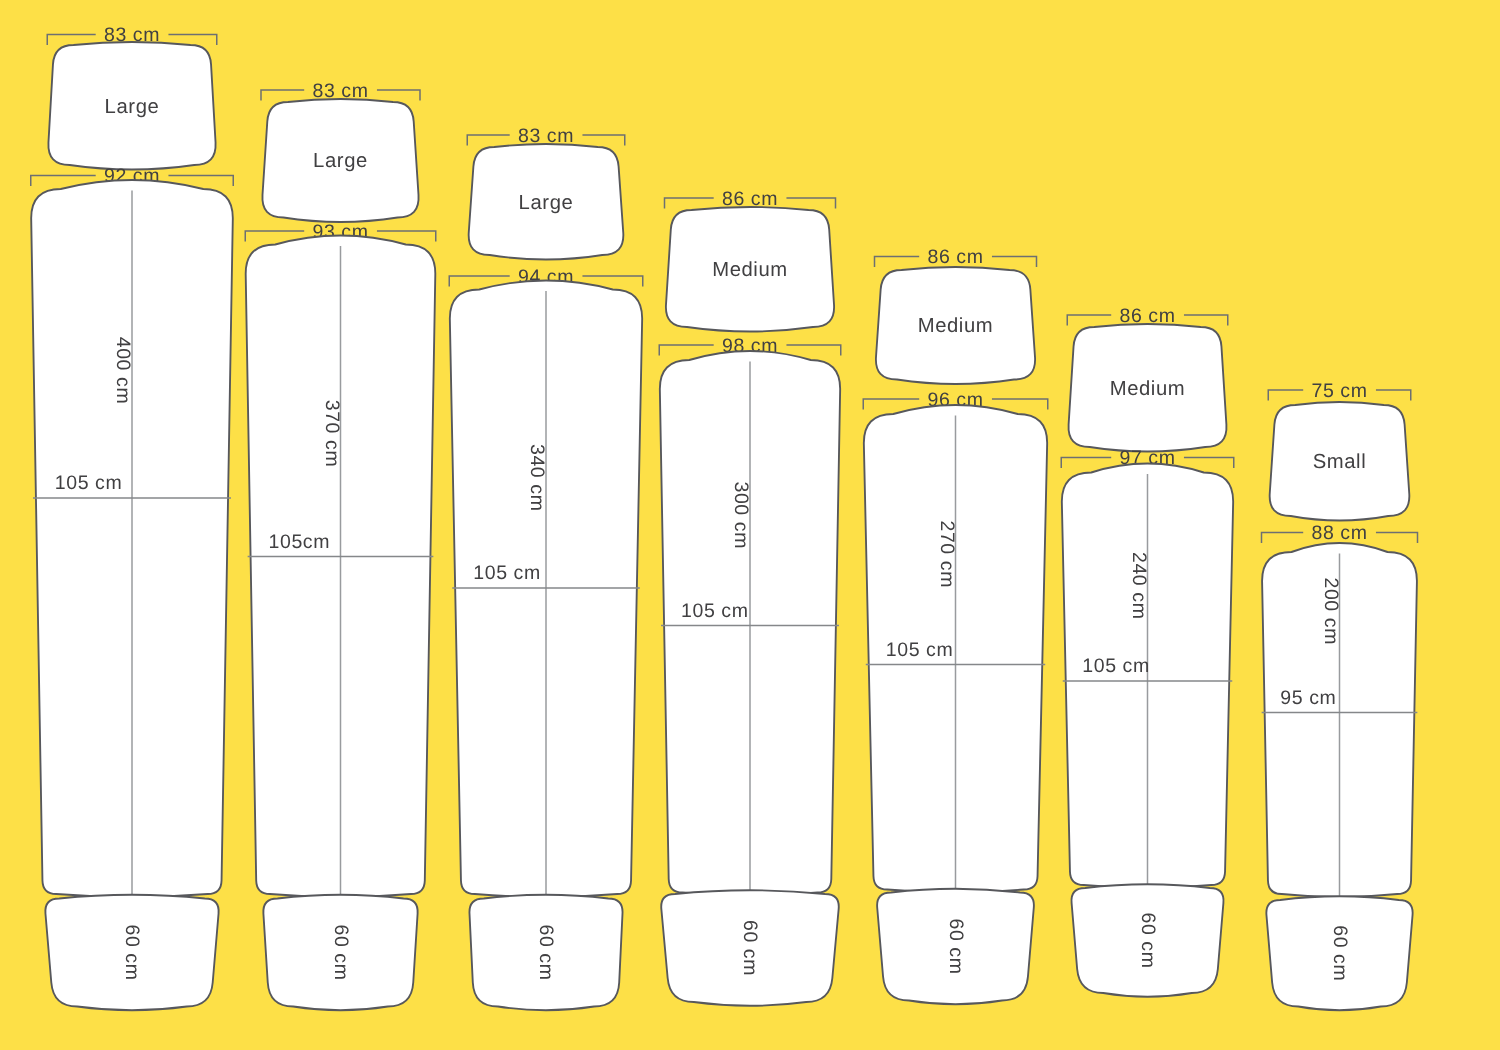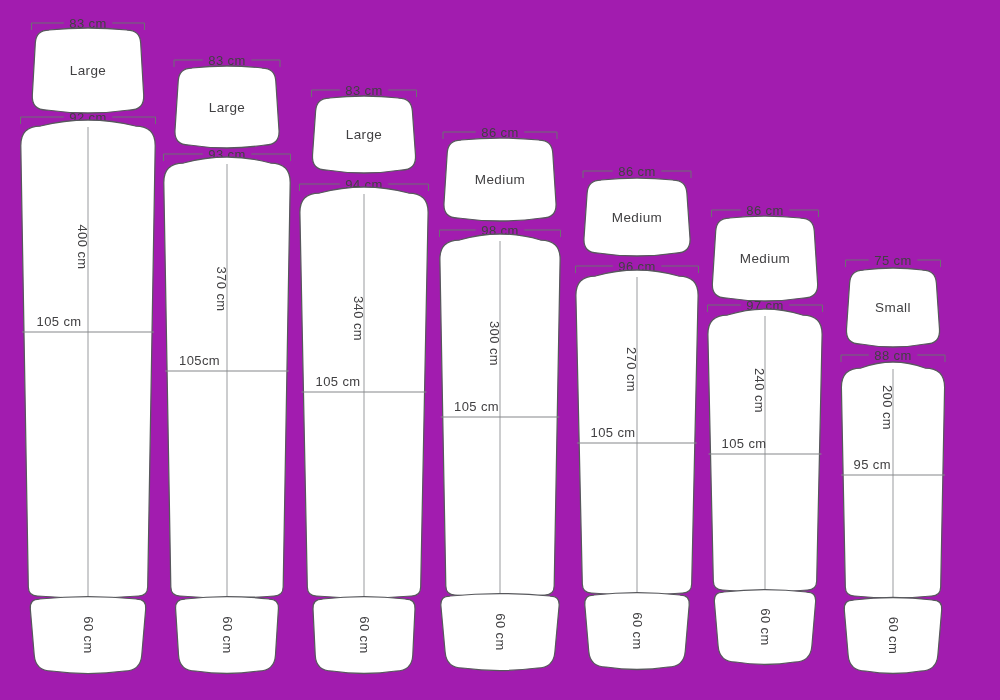--- a/index.html
+++ b/index.html
@@ -1,16 +1,16 @@
 <!DOCTYPE html>
 <html><head>
 <meta charset="utf-8">
 <style>
   html,body{margin:0;padding:0;background:#ffffff;}
-  .stage{position:relative;width:1000px;height:700px;background:#a21caf;overflow:hidden;}
+  .stage{position:relative;width:1000px;height:700px;background:#fde047;overflow:hidden;}
   svg{display:block;}
   text{font-family:"Liberation Sans", sans-serif;fill:#414042;letter-spacing:0.4px;}
   .dim-label{font-size:13px;}
   .size-label{font-size:13.5px;}
   .rot-label{font-size:13px;}
   .shape{fill:#ffffff;stroke:#57585c;stroke-width:1.25;}
   .bracket{fill:none;stroke:#6d6f72;stroke-width:1;}
   .inner-line{stroke:#999b9e;stroke-width:1;}
   .cross-line{stroke:#85878a;stroke-width:1;}
 </style>

